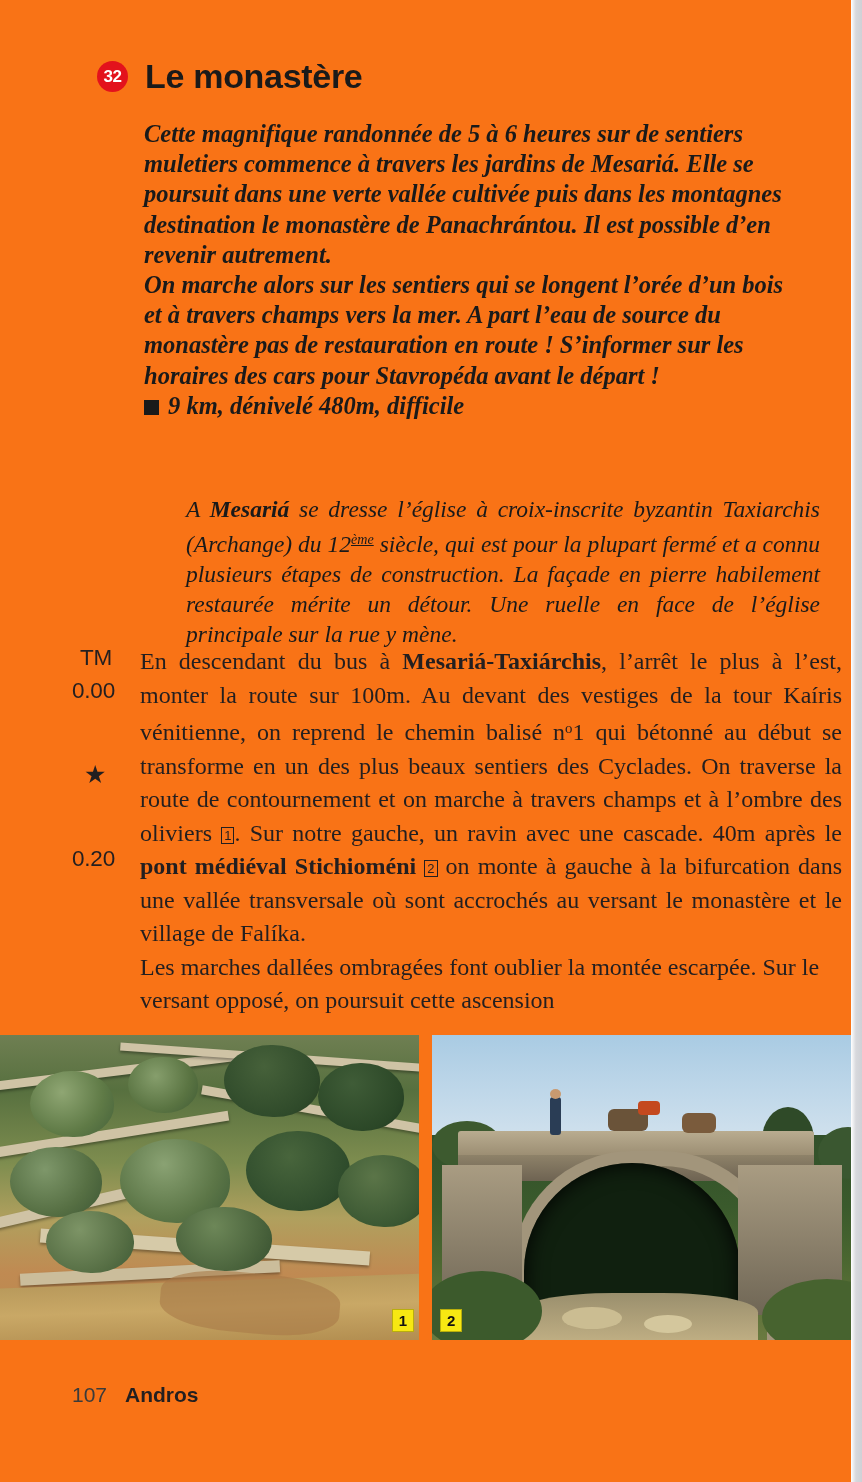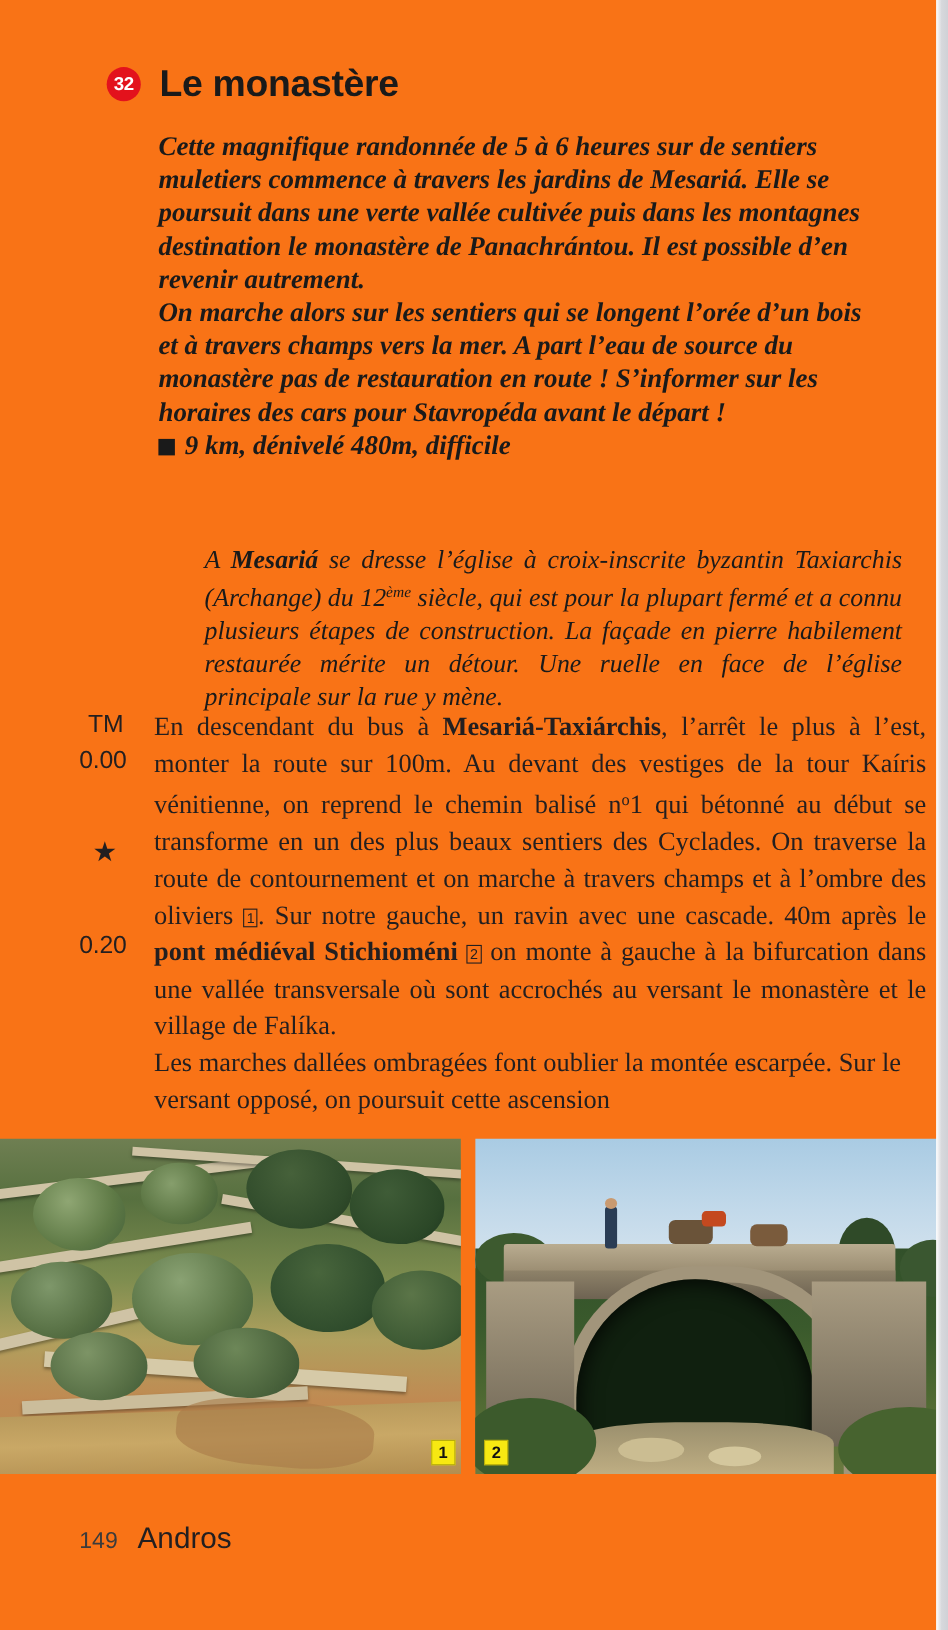--- a/index.html
+++ b/index.html
@@ -95,21 +95,21 @@
     top: 494px;
     width: 634px;
     font-family: "Liberation Serif", serif;
     font-style: italic;
     font-size: 23.5px;
     line-height: 30px;
     text-align: justify;
     color: #1a1a1a;
   }
   .highlight b { font-weight: bold; }
-  .highlight sup { font-size: 0.6em; vertical-align: 0.55em; }
+  .highlight sup { font-size: 0.6em; vertical-align: 0.55em; text-decoration: underline; }
 
   
   .route {
     position: absolute;
     left: 72px;
     top: 645px;
     width: 770px;
     display: grid;
     grid-template-columns: 68px 1fr;
     column-gap: 0px;
@@ -207,21 +207,21 @@
   .footer {
     position: absolute;
     left: 72px;
     top: 1383px;
     display: flex;
     align-items: baseline;
     gap: 18px;
     font-family: "Liberation Sans", sans-serif;
   }
   .folio { font-size: 21px; color: #3b3b3b; }
-  .chapter { font-size: 27px; font-weight: normal; color: #231f20; }
+  .chapter { font-size: 21px; font-weight: bold; color: #231f20; }
 </style>
 </head>
 <body>
 
 <div class="page">
 
   <div class="header">
     <div class="walk-badge">32</div>
     <div class="walk-title">Le monastère</div>
   </div>
@@ -311,18 +311,18 @@
       <div style="position:absolute;left:130px;top:272px;width:60px;height:22px;background:#cbbd92;border-radius:50%;"></div>
       <div style="position:absolute;left:212px;top:280px;width:48px;height:18px;background:#d4c79d;border-radius:50%;"></div>
 
       <div style="position:absolute;left:-10px;top:236px;width:120px;height:80px;border-radius:50%;background:#3c5a2c;"></div>
       <div style="position:absolute;left:330px;top:244px;width:130px;height:76px;border-radius:50%;background:#47632f;"></div>
       <div class="badge badge-2">2</div>
     </div>
   </div>
 
   <div class="footer">
-    <span class="folio">149</span>
+    <span class="folio">107</span>
     <span class="chapter">Andros</span>
   </div>
 
   <div class="gutter"></div>
 </div>
 
 </body></html>

